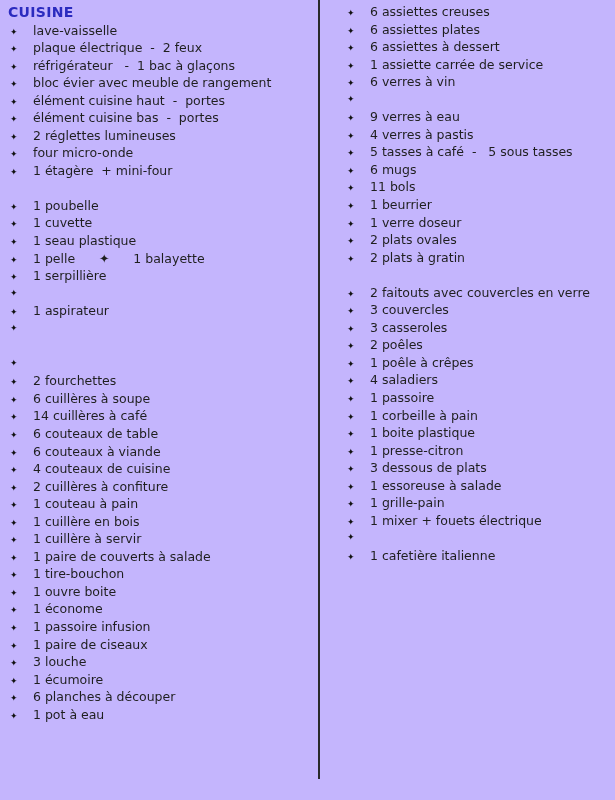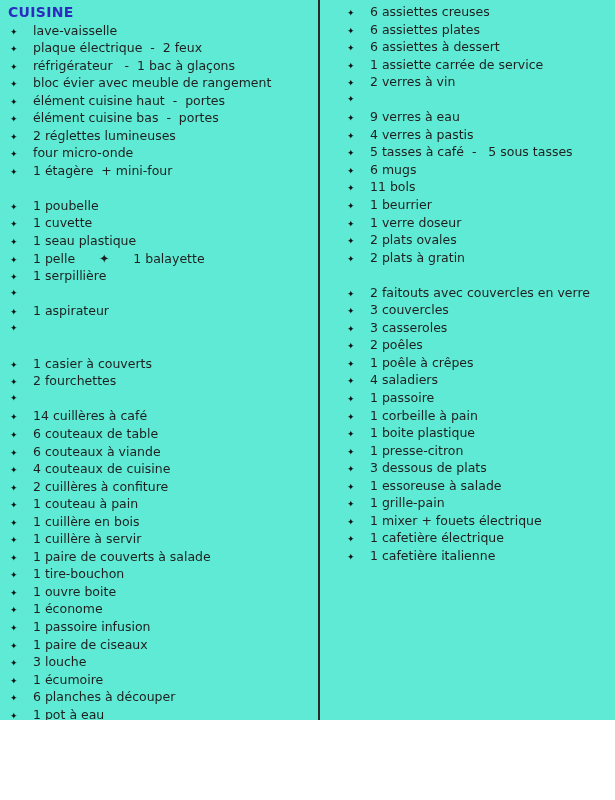--- a/index.html
+++ b/index.html
@@ -3,22 +3,22 @@
 <meta charset="utf-8">
 <style>
   html, body {
     margin: 0;
     padding: 0;
     background: #ffffff;
   }
   .page {
     position: relative;
     width: 615px;
-    height: 720px;
-    background: #5eead4;
+    height: 800px;
+    background: #c4b5fd;
     overflow: hidden;
     font-family: "DejaVu Sans", sans-serif;
     color: #1f1f1f;
   }
   .divider {
     position: absolute;
     left: 318px;
     top: 0;
     width: 1.5px;
     height: 779px;
@@ -141,28 +141,28 @@
             <span class="bullet">✦</span>
             <span class="txt">1 aspirateur</span>
           </div>
           <div class="item">
             <span class="bullet">✦</span>
           </div>
         </div>
         <div class="group">
           <div class="item">
             <span class="bullet">✦</span>
-            <span class="txt">1 casier à couverts</span>
           </div>
           <div class="item">
             <span class="bullet">✦</span>
             <span class="txt">2 fourchettes</span>
           </div>
           <div class="item">
             <span class="bullet">✦</span>
+            <span class="txt">6 cuillères à soupe</span>
           </div>
           <div class="item">
             <span class="bullet">✦</span>
             <span class="txt">14 cuillères à café</span>
           </div>
           <div class="item">
             <span class="bullet">✦</span>
             <span class="txt">6 couteaux de table</span>
           </div>
           <div class="item">
@@ -247,21 +247,21 @@
           <div class="item">
             <span class="bullet">✦</span>
             <span class="txt">6 assiettes à dessert</span>
           </div>
           <div class="item">
             <span class="bullet">✦</span>
             <span class="txt">1 assiette carrée de service</span>
           </div>
           <div class="item">
             <span class="bullet">✦</span>
-            <span class="txt">2 verres à vin</span>
+            <span class="txt">6 verres à vin</span>
           </div>
           <div class="item">
             <span class="bullet">✦</span>
           </div>
           <div class="item">
             <span class="bullet">✦</span>
             <span class="txt">9 verres à eau</span>
           </div>
           <div class="item">
             <span class="bullet">✦</span>
@@ -348,21 +348,20 @@
           <div class="item">
             <span class="bullet">✦</span>
             <span class="txt">1 grille-pain</span>
           </div>
           <div class="item">
             <span class="bullet">✦</span>
             <span class="txt">1 mixer + fouets électrique</span>
           </div>
           <div class="item">
             <span class="bullet">✦</span>
-            <span class="txt">1 cafetière électrique</span>
           </div>
           <div class="item">
             <span class="bullet">✦</span>
             <span class="txt">1 cafetière italienne</span>
           </div>
         </div>
       </div>
   </div>
 </div>
 

